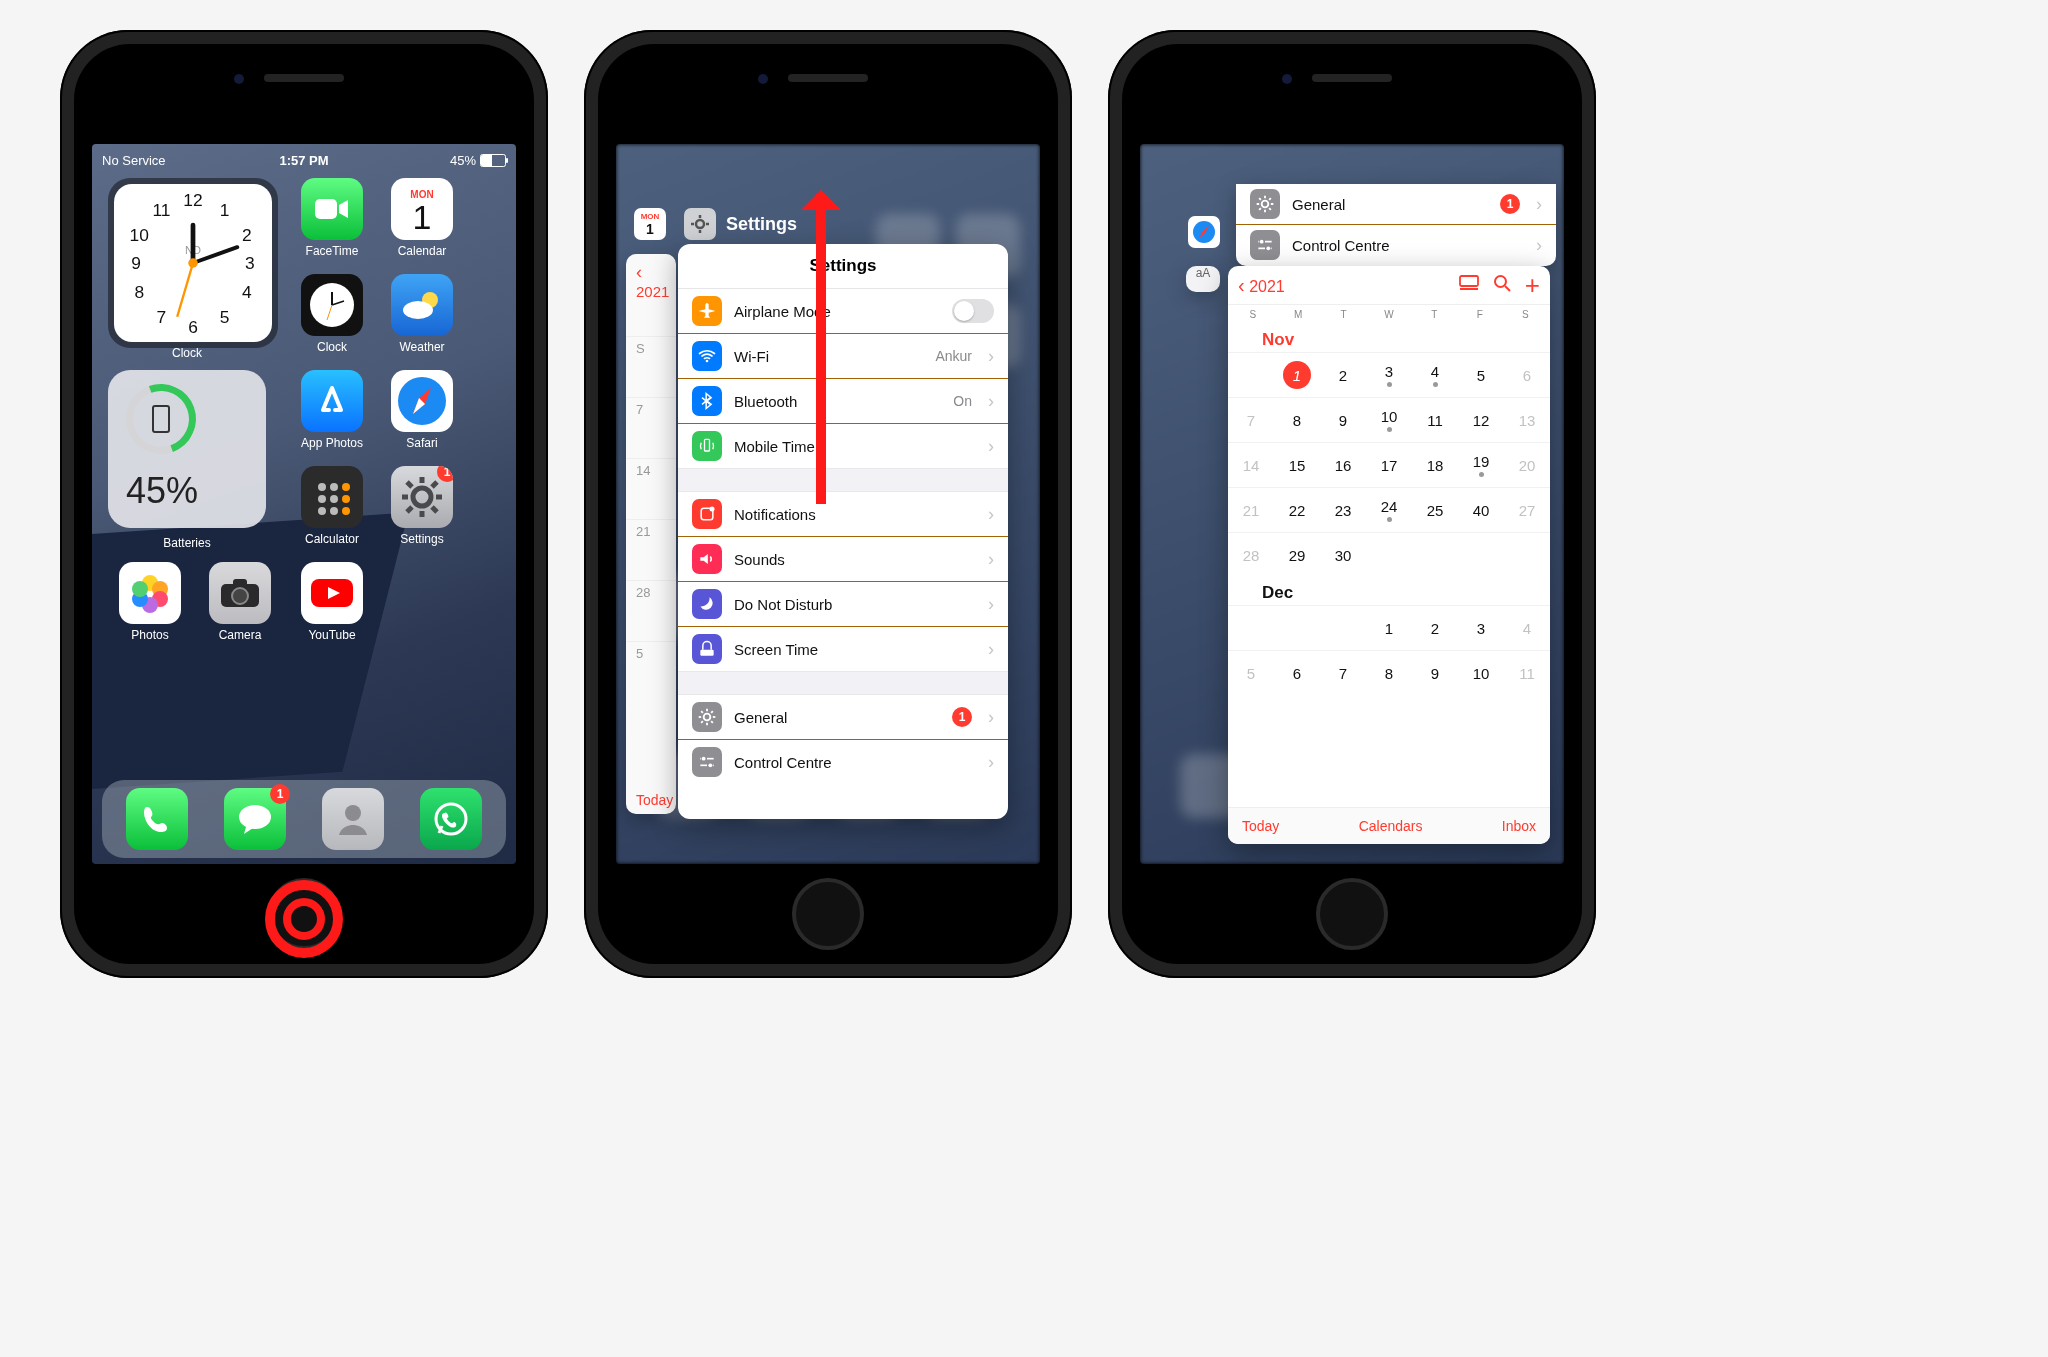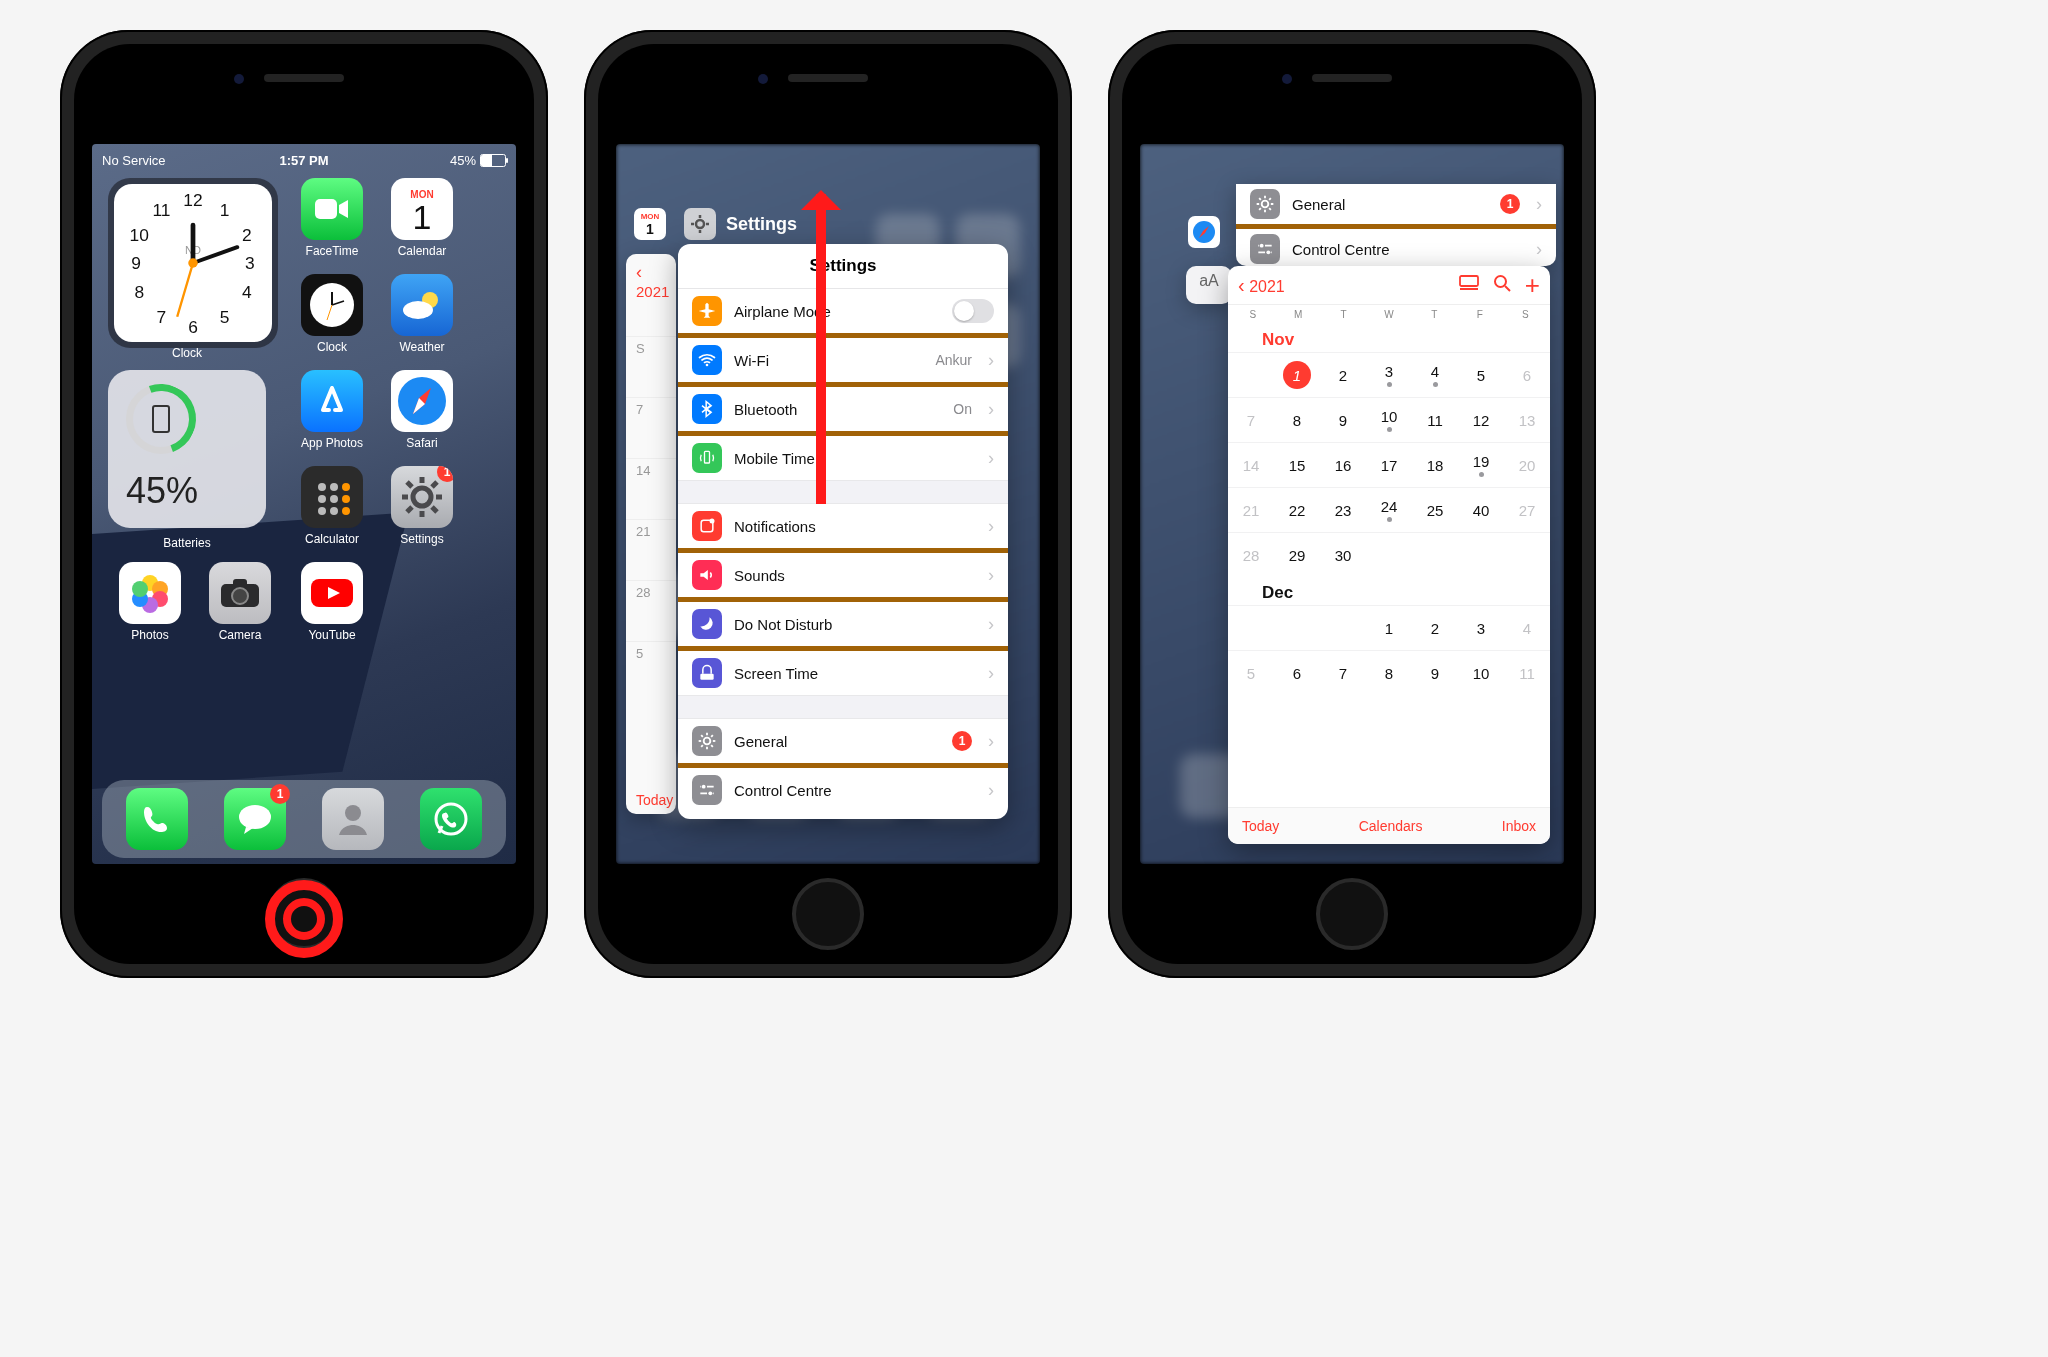--- a/index.html
+++ b/index.html
@@ -51,21 +51,21 @@
 .homering{position:absolute;bottom:6px;left:50%;transform:translateX(-50%);width:78px;height:78px;border:10px solid #ff1a1a;border-radius:50%;box-sizing:border-box}
 .homering:after{content:"";position:absolute;inset:8px;border:8px solid #ff1a1a;border-radius:50%}
 
 
 .blurbg{position:absolute;inset:0;background:linear-gradient(160deg,#4d617f,#2b3a58);filter:blur(2px)}
 .blurbg .blob{position:absolute;width:64px;height:64px;border-radius:14px;background:rgba(180,185,195,.35);filter:blur(6px)}
 .cardhdr{position:absolute;display:flex;align-items:center;gap:10px;color:#fff;font-size:18px;font-weight:600}
 .cardhdr .ico{width:32px;height:32px;border-radius:7px;background:#cfd1d5;display:flex;align-items:center;justify-content:center}
 .card{position:absolute;background:#fff;border-radius:12px;overflow:hidden;box-shadow:0 8px 28px rgba(0,0,0,.35)}
 .settitle{height:44px;display:flex;align-items:center;justify-content:center;font-weight:600;font-size:17px;border-bottom:1px solid #e6e6e8}
-.row{height:44px;display:flex;align-items:center;padding:0 14px;gap:12px;border-bottom:5px solid #a16207;font-size:15px;color:#111}
+.row{height:44px;display:flex;align-items:center;padding:0 14px;gap:12px;border-bottom:1px solid #a16207;font-size:15px;color:#111}
 .row:last-child{border-bottom:0}
 .row .ic{width:30px;height:30px;border-radius:7px;flex:0 0 30px;display:flex;align-items:center;justify-content:center;color:#fff;font-size:16px}
 .row .lbl{flex:1}
 .row .val{color:#8a8a8e;font-size:14px}
 .row .chev{color:#c6c6c9;font-size:18px;margin-left:4px}
 .row .dotbadge{width:20px;height:20px;border-radius:50%;background:var(--red);color:#fff;font-size:12px;line-height:20px;text-align:center;font-weight:600}
 .toggle{width:42px;height:24px;background:#e0e0e3;border-radius:12px;position:relative}
 .toggle i{position:absolute;top:2px;left:2px;width:20px;height:20px;background:#fff;border-radius:50%;box-shadow:0 1px 2px rgba(0,0,0,.25)}
 .grp-gap{height:22px;background:#f2f2f6;border-top:1px solid #e8e8ea;border-bottom:1px solid #e8e8ea}
 .calback{position:absolute;background:#f9f9f9;border-radius:10px;overflow:hidden;box-shadow:0 6px 20px rgba(0,0,0,.25);color:#999;font-size:13px}
@@ -84,21 +84,21 @@
 .wk{display:grid;grid-template-columns:repeat(7,1fr);text-align:center;font-size:10px;color:#888;padding:4px 2px}
 .mname{padding:6px 0 2px 34px;font-weight:700;font-size:17px;color:#111}
 .mname.red{color:var(--red)}
 .days{display:grid;grid-template-columns:repeat(7,1fr);text-align:center;font-size:15px}
 .days span{height:44px;display:flex;flex-direction:column;align-items:center;justify-content:center;color:#111;position:relative;border-top:1px solid #f1f1f2}
 .days span.dim{color:#c2c2c5}
 .days span.today i{display:inline-flex;width:28px;height:28px;background:var(--red);color:#fff;border-radius:50%;align-items:center;justify-content:center}
 .days span .dot{width:5px;height:5px;background:#9a9a9e;border-radius:50%;margin-top:2px}
 .calfoot{position:absolute;left:0;right:0;bottom:0;height:36px;display:flex;align-items:center;justify-content:space-between;padding:0 14px;color:var(--red);font-size:14px;border-top:1px solid #eee;background:#fafafa}
 .setpeek{position:absolute;background:#fff;border-radius:0 0 10px 10px;overflow:hidden;box-shadow:0 6px 22px rgba(0,0,0,.3)}
-.safpeek{position:absolute;background:#f3f3f5;border-radius:10px;box-shadow:0 6px 20px rgba(0,0,0,.25);padding:6px;font-size:16px;color:#666}
+.safpeek{position:absolute;background:#f3f3f5;border-radius:10px;box-shadow:0 6px 20px rgba(0,0,0,.25);font-size:12px;color:#666}
 </style>
 </head>
 <body>
 
 <div class="stage">
 
 <div class="phone p1">
  <div class="bezel">
   <div class="camdot"></div>
         <div class="speaker"></div>

